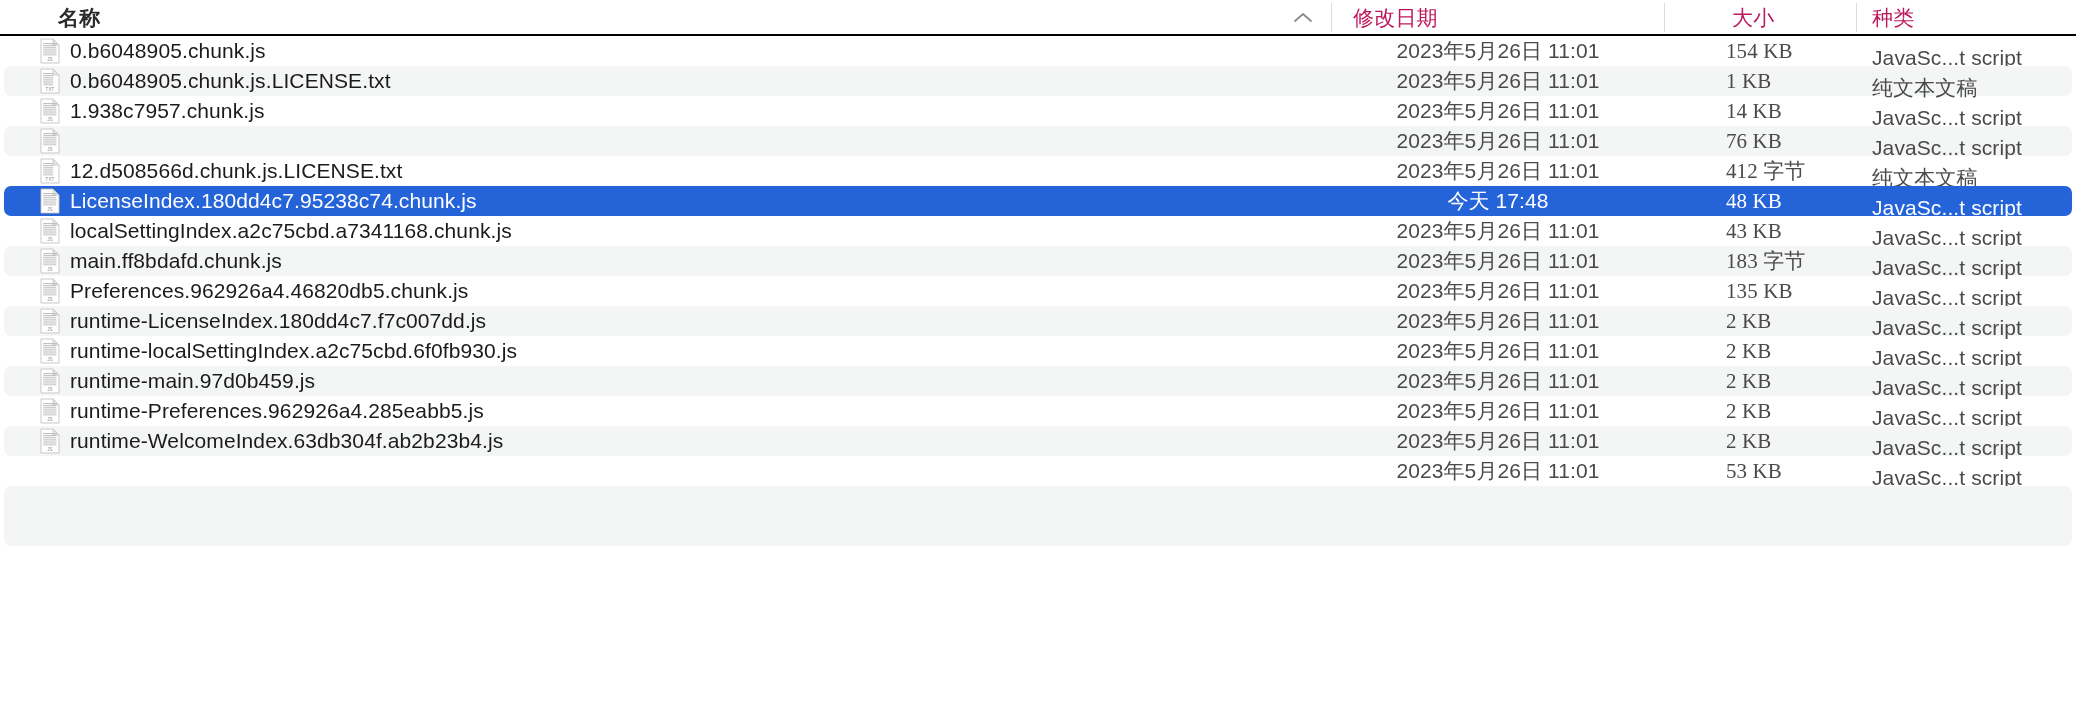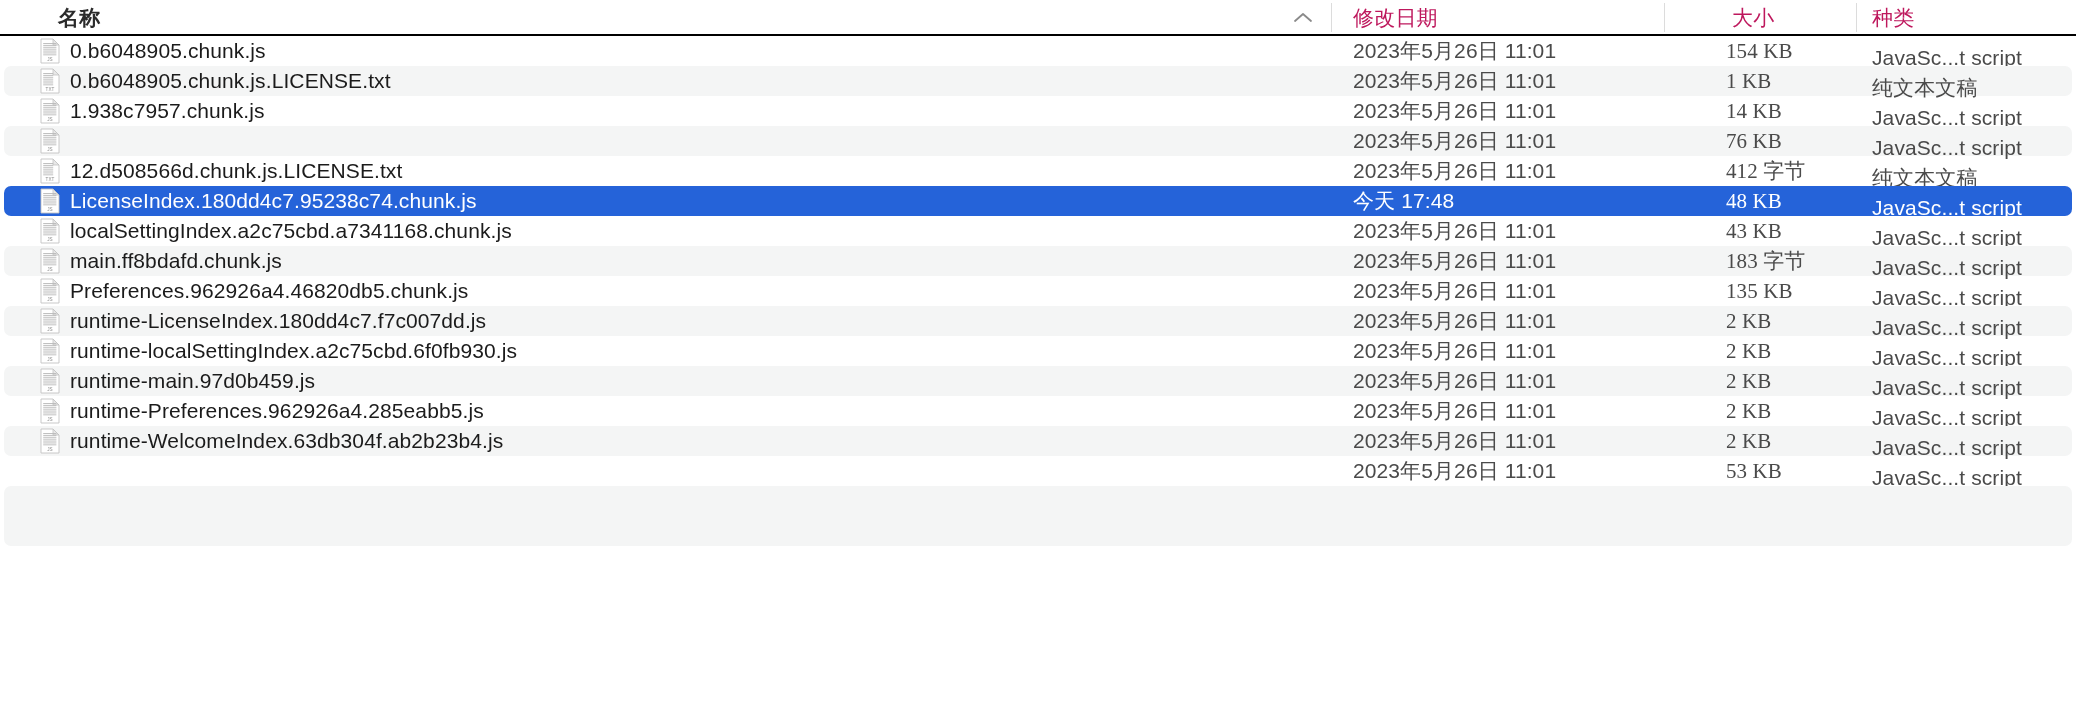--- a/index.html
+++ b/index.html
@@ -105,21 +105,21 @@
     display: flex;
     align-items: center;
     gap: 10px;
     margin-left: 12px;
   }
   .cell.name .fname { line-height: 30px; }
 
   .cell.date {
     left: 1353px;
     width: 290px;
-    text-align: left;
+    text-align: center;
     color: #4a4a4a;
     line-height: 30px;
   }
   .cell.size {
     left: 1726px;
     width: 190px;
     text-align: left;
     color: #4a4a4a;
     line-height: 30px;
     font-family: Liberation Serif, serif;

